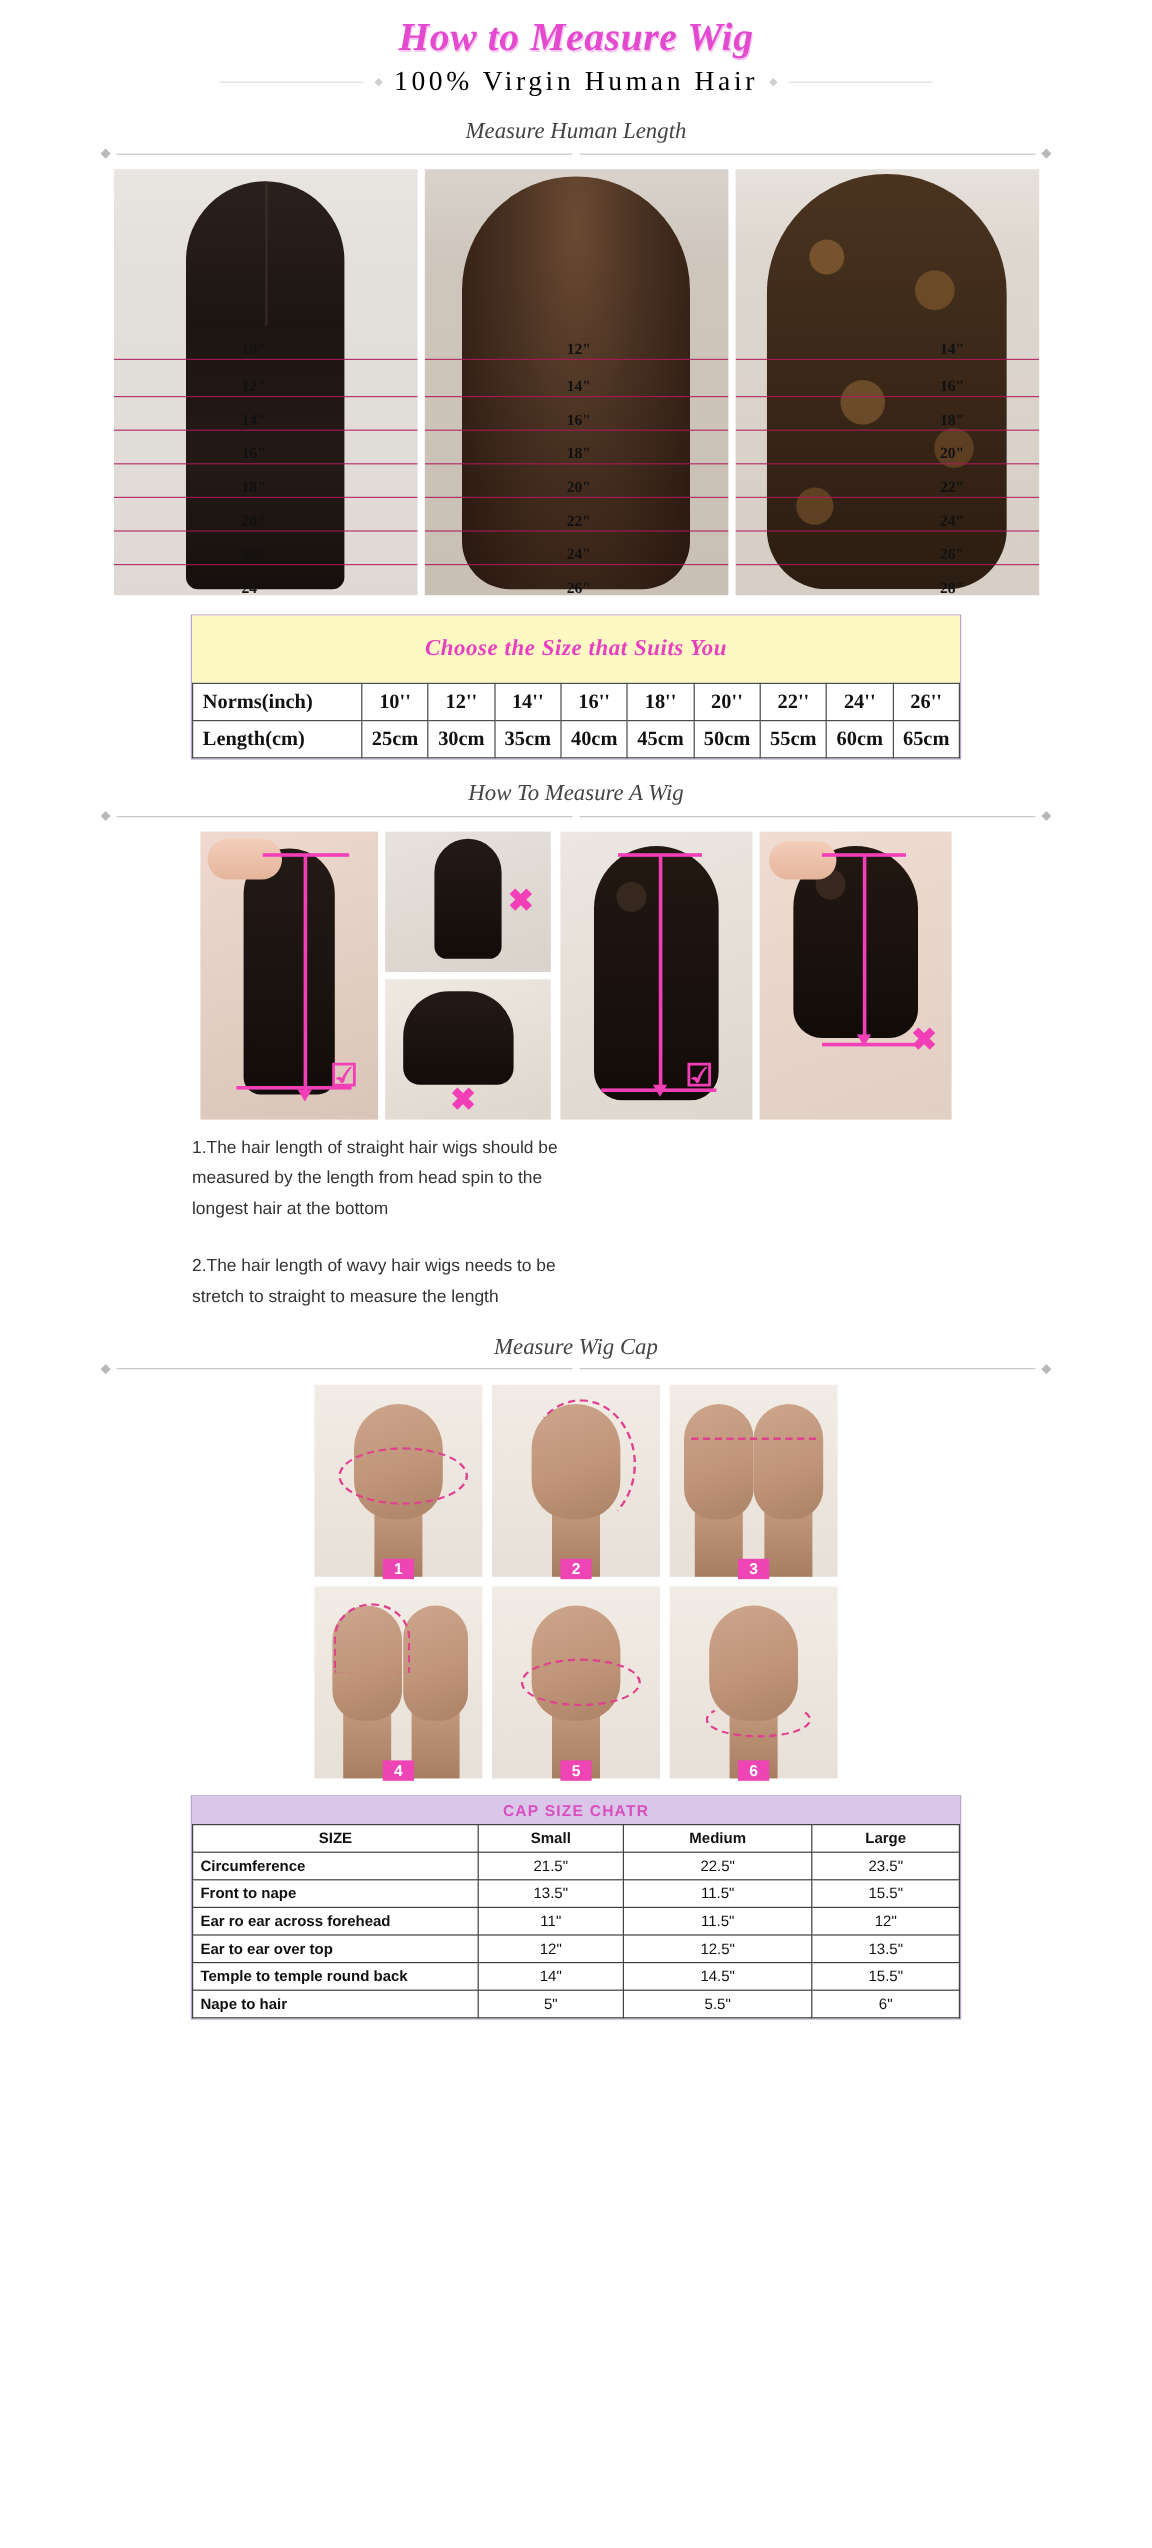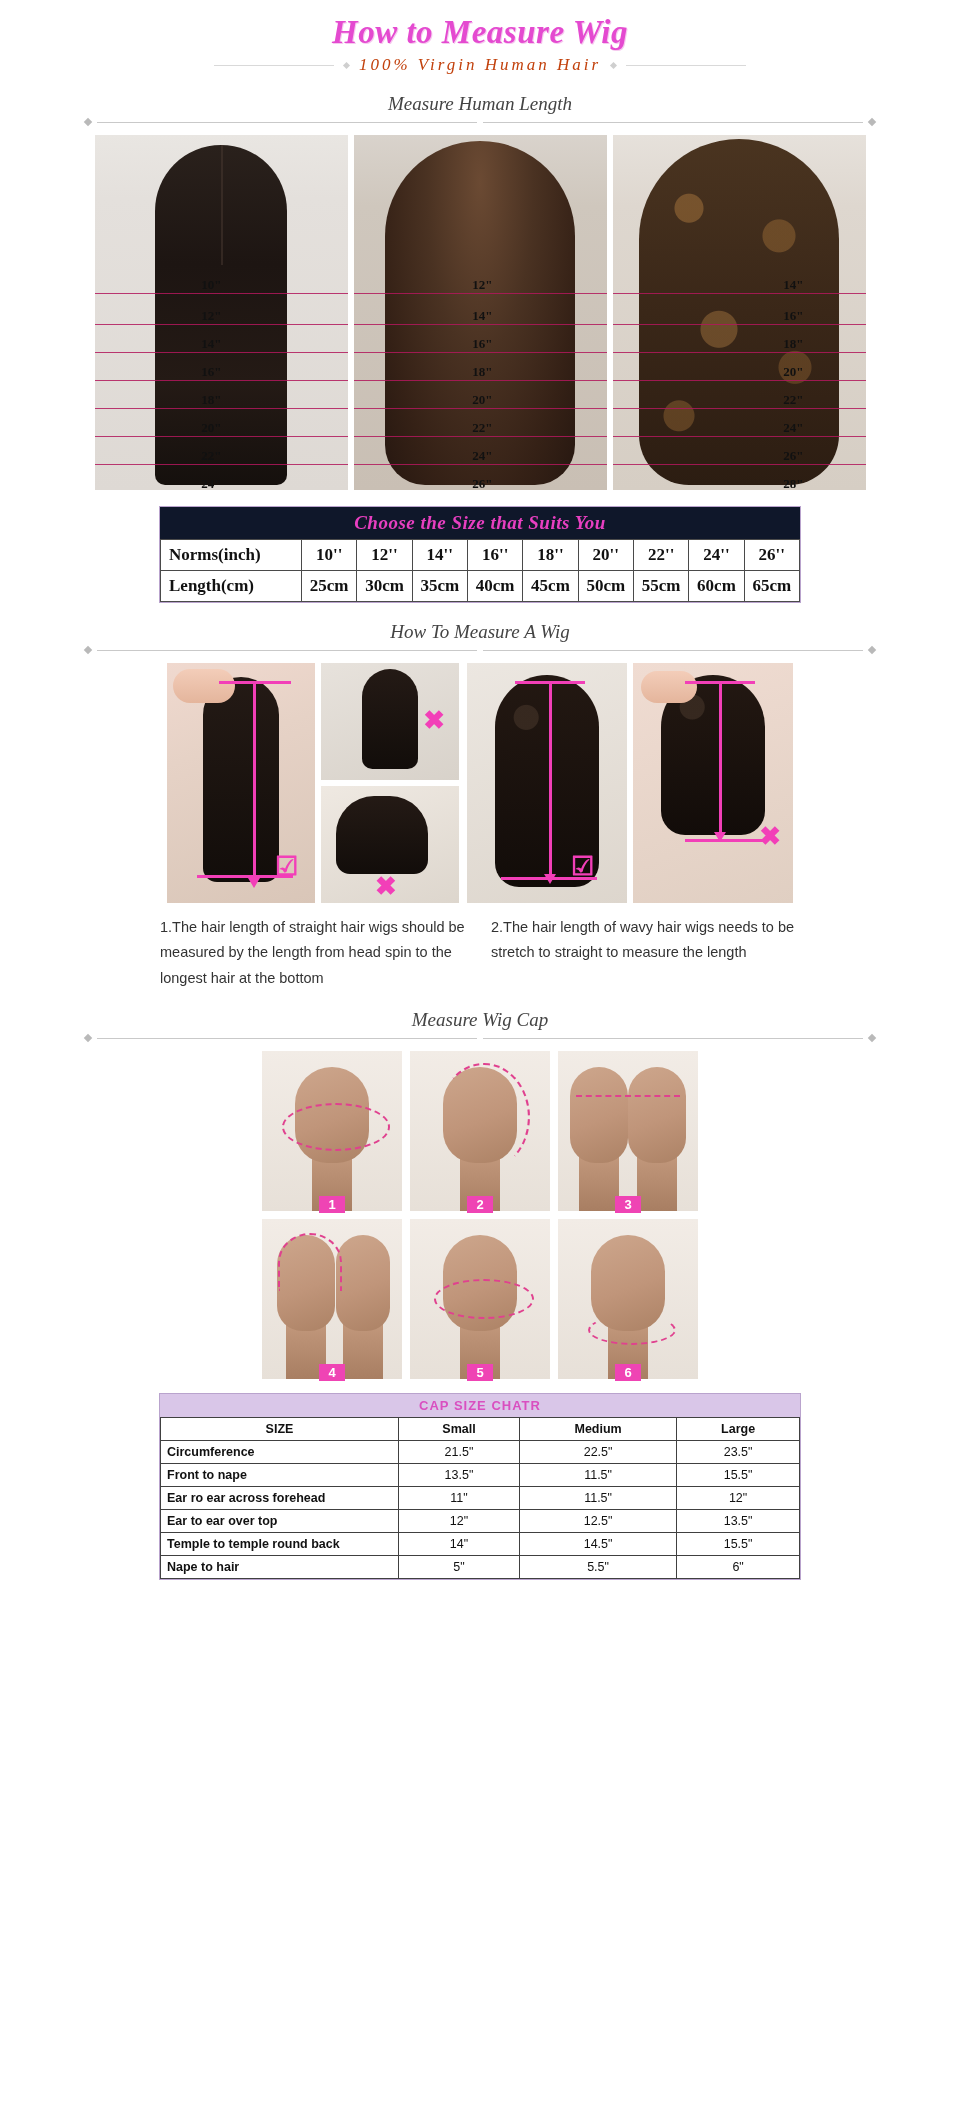--- a/index.html
+++ b/index.html
@@ -14,21 +14,21 @@
     margin:0;font-family:"Liberation Serif",serif;font-style:italic;font-weight:bold;
     font-size:33px;color:#e44ad0;letter-spacing:.5px;
     text-shadow:1px 1px 0 #f6c9ef;
   }
   .subtitle-row{
     display:flex;align-items:center;justify-content:center;gap:10px;margin-top:4px;
   }
   .sub-line{height:1px;background:#d9d9d9;width:120px;}
   .sub-dot{width:5px;height:5px;background:#cfcfcf;transform:rotate(45deg);}
   .subtitle{
-    font-family:"Liberation Serif",serif;font-style:italic;font-size:17px;color:#c2410c;
+    font-family:"Liberation Serif",serif;font-size:23px;color:#000000;
     letter-spacing:3px;white-space:nowrap;
   }
 
   
   .sec-head{margin:18px 0 6px;text-align:center;}
   .sec-head .label{
     font-family:"Liberation Serif",serif;font-style:italic;font-size:19px;color:#444;
   }
   .rule{
     display:flex;align-items:center;justify-content:center;gap:6px;margin-top:4px;
@@ -80,22 +80,22 @@
   .mlines{position:absolute;left:0;top:0;right:0;bottom:0;}
   .mline{position:absolute;left:0;right:0;height:1px;background:#b2185c;opacity:.85;}
   .mlabel{
     position:absolute;font-family:"Liberation Serif",serif;font-weight:bold;font-size:13px;color:#111;
     transform:translateY(-100%);padding-right:2px;
   }
 
   
   .size-wrap{width:640px;margin:16px auto 0;border:1px solid #b9a3cd;}
   .size-title{
-    background:#0f172a;color:#e83fc1;text-align:center;font-family:"Liberation Serif",serif;
-    font-style:italic;font-weight:bold;font-size:19px;padding:5px 0;letter-spacing:.5px;
+    background:#fef9c3;color:#e83fc1;text-align:center;font-family:"Liberation Serif",serif;
+    font-style:italic;font-weight:bold;font-size:19px;padding:17px 0;letter-spacing:.5px;
   }
   table.size{border-collapse:collapse;width:100%;background:#fff;}
   table.size td{
     border:1px solid #4a4a4a;text-align:center;font-family:"Liberation Serif",serif;
     font-weight:bold;font-size:17px;padding:5px 2px;color:#111;
   }
   table.size td.head{width:130px;text-align:left;padding-left:8px;}
 
   
   .mw-grid{display:flex;justify-content:center;gap:8px;margin-top:10px;}
@@ -110,21 +110,21 @@
     border-radius:38px 38px 14px 14px;background:linear-gradient(180deg,#241a15,#120d0a);}
   .blk-hair.wide{width:104px;border-radius:52px 52px 24px 24px;
     background:radial-gradient(circle at 30% 20%, rgba(60,45,35,.8) 0 12px,transparent 13px),
                linear-gradient(180deg,#231812,#120c09);}
   .arrow-v{position:absolute;width:3px;background:#f23fb8;}
   .arrow-h{position:absolute;height:3px;background:#f23fb8;}
   .arrow-v:after{content:"";position:absolute;left:-5px;bottom:-9px;border-left:6.5px solid transparent;border-right:6.5px solid transparent;border-top:10px solid #f23fb8;}
   .mark{position:absolute;font-size:26px;font-weight:bold;color:#f23fb8;line-height:1;}
   .hand{position:absolute;background:linear-gradient(180deg,#f3cdb9,#e4b59c);border-radius:22px;}
 
-  .mw-caps{display:flex;gap:22px;margin:12px auto 0;width:640px;}
+  .mw-caps{display:flex;gap:22px;margin:12px auto 0;width:640px;flex-direction:column;}
   .mw-cap{width:310px;font-size:14.5px;line-height:1.75;color:#333;}
 
   
   .heads{width:640px;margin:10px auto 0;}
   .head-row{display:flex;justify-content:center;gap:8px;margin-bottom:8px;}
   .head-cell{width:140px;height:160px;position:relative;background:linear-gradient(180deg,#f2ece6,#e7e0d8);}
   .mannequin{position:absolute;left:50%;transform:translateX(-50%);bottom:0;width:92px;height:150px;}
   .mq-head{position:absolute;left:50%;transform:translateX(-50%);top:6px;width:74px;height:96px;border-radius:37px 37px 32px 32px;
     background:linear-gradient(160deg,#cda68c 0%,#c0957a 55%,#ac8265 100%);}
   .mq-neck{position:absolute;left:50%;transform:translateX(-50%);top:94px;width:40px;height:56px;

